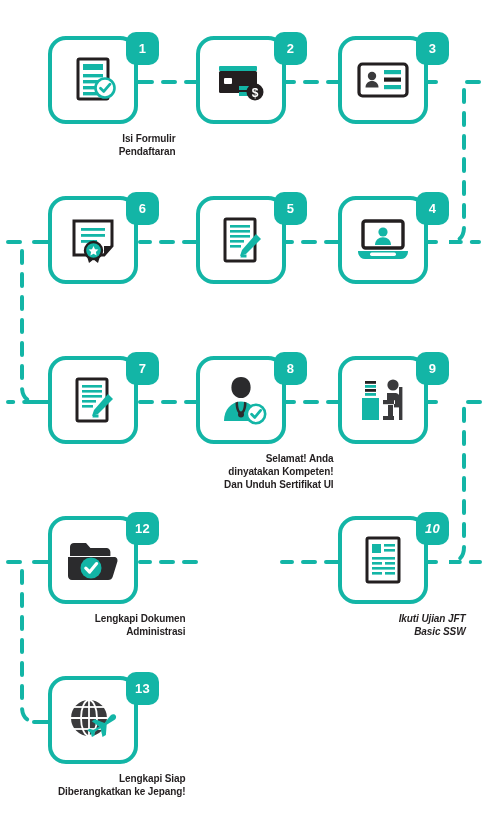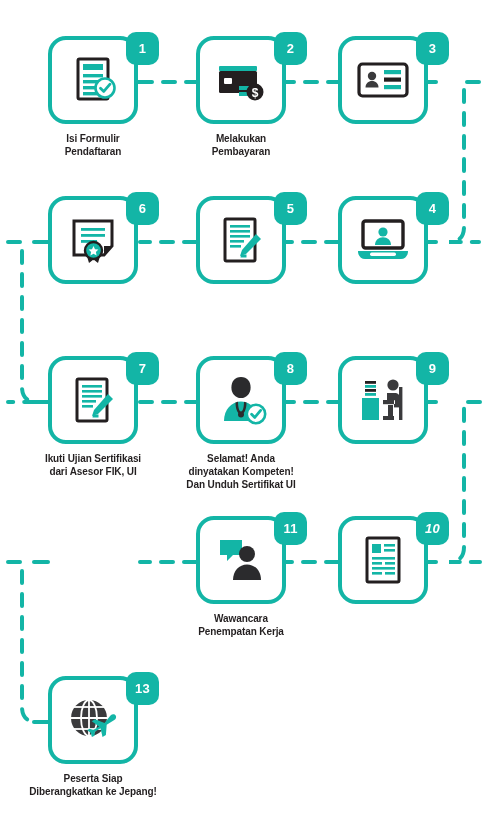--- a/index.html
+++ b/index.html
@@ -37,21 +37,21 @@
   .iconwrap{
     position:absolute;inset:0;
     display:flex;align-items:center;justify-content:center;
   }
   .iconwrap svg{display:block;}
   .label{
     position:absolute;
     top:96px;left:50%;
     transform:translateX(-50%);
     width:165px;
-    text-align:center;
+    text-align:right;
     font-size:10px;
     font-weight:bold;
     line-height:13px;
     color:#231f20;
     letter-spacing:-0.1px;
     white-space:pre-line;
   }
   .label.wide{width:185px;}
 </style>
 </head>
@@ -127,22 +127,20 @@
           <rect x="6" y="18" width="38" height="22" rx="1.5" fill="#231f20"></rect>
           <rect x="11" y="25" width="8" height="6" rx="1" fill="#ffffff"></rect>
           <rect x="26" y="33" width="14" height="4" fill="#13b5a6"></rect>
           <rect x="26" y="39" width="14" height="4" fill="#13b5a6"></rect>
           <circle cx="42" cy="39" r="8.5" fill="#231f20"></circle>
           <text x="42" y="43.6" font-family="'Liberation Sans',sans-serif" font-size="12" font-weight="bold" fill="#ffffff" text-anchor="middle">$</text>
         </svg>
       </div>
       <div class="badge">2</div>
     </div>
-    <div class="label">Melakukan
-Pembayaran</div>
   </div>
 
   <div class="node" style="left:338px;top:36px;">
     <div class="card">
       <div class="iconwrap">
         <svg width="58" height="48" viewBox="0 0 58 48">
           <rect x="5" y="8" width="48" height="32" rx="3.5" fill="#fff" stroke="#231f20" stroke-width="3.2"></rect>
           <circle cx="18" cy="20" r="4.2" fill="#3a3a3c"></circle>
           <path d="M11.5 31.5 c0-4.2 2.9-6.6 6.5-6.6 s6.5 2.4 6.5 6.6 z" fill="#3a3a3c"></path>
           <rect x="30" y="14" width="17" height="4.2" fill="#13b5a6"></rect>
@@ -214,22 +212,20 @@
           <rect x="15" y="17" width="20" height="2.6" fill="#13b5a6"></rect>
           <rect x="15" y="22" width="20" height="2.6" fill="#13b5a6"></rect>
           <rect x="15" y="27" width="14" height="2.6" fill="#13b5a6"></rect>
           <rect x="15" y="32" width="11" height="2.6" fill="#13b5a6"></rect>
           <path d="M41 21 L46 26 L31 41 L25 43 L27 37 Z" fill="#13b5a6"></path>
           <path d="M26 41.5 L31.5 41.5 L31.5 44.5 L25.5 44.5 Z" fill="#13b5a6"></path>
         </svg>
       </div>
       <div class="badge">7</div>
     </div>
-    <div class="label wide">Ikuti Ujian Sertifikasi
-dari Asesor FIK, UI</div>
   </div>
 
   <div class="node" style="left:196px;top:356px;">
     <div class="card">
       <div class="iconwrap">
         <svg width="58" height="54" viewBox="0 0 58 54">
           <path d="M29 4 c6.2 0 9.6 4.4 9.6 10.4 c0 6 -4 10.6 -9.6 10.6 c-5.6 0 -9.6 -4.6 -9.6 -10.6 C19.4 8.4 22.8 4 29 4 z" fill="#2b2b2d"></path>
           <path d="M12 48 c0 -11.5 7.6 -19.5 17 -19.5 c9.4 0 17 8 17 19.5 z" fill="#13b5a6"></path>
           <path d="M23.5 29.5 c0 8 3 12 5.5 12 c2.5 0 5.5 -4 5.5 -12 l-2.5 -.8 c0 6.6 -1.6 10 -3 10 c-1.4 0 -3 -3.4 -3 -10 z" fill="#2b2b2d"></path>
           <circle cx="29" cy="41.5" r="3" fill="#2b2b2d"></circle>
@@ -259,70 +255,73 @@
           <rect x="34" y="32" width="5" height="15" fill="#3a3a3c"></rect>
           <rect x="29" y="43" width="11" height="4" fill="#3a3a3c"></rect>
           <rect x="45" y="14" width="3.4" height="33" fill="#3a3a3c"></rect>
           <rect x="40" y="31" width="8" height="3.4" fill="#3a3a3c"></rect>
         </svg>
       </div>
       <div class="badge">9</div>
     </div>
   </div>
 
-
-  <div class="node" style="left:196px;top:516px;">
-    <div class="card">
-      <div class="iconwrap">
-        <svg width="56" height="50" viewBox="0 0 56 50">
-          <path d="M7 5 h22 v15 h-9 l-6 6 v-6 h-7 z" fill="#13b5a6"></path>
-          <circle cx="34" cy="19" r="8" fill="#2b2b2d"></circle>
-          <path d="M20 45 c0 -9.2 6.2 -15.6 14 -15.6 c7.8 0 14 6.4 14 15.6 z" fill="#2b2b2d"></path>
-        </svg>
-      </div>
-      <div class="badge">11</div>
-    </div>
-    <div class="label wide">Wawancara
-Penempatan Kerja</div>
-  </div>
+  <div class="node" style="left:48px;top:516px;">
+    <div class="card">
+      <div class="iconwrap">
+        <svg width="58" height="48" viewBox="0 0 58 48">
+          <path d="M6 11 c0-2.4 1.8-4 4-4 h12 l4.4 5 h16 c2.4 0 4 1.8 4 4 v4 H6 z" fill="#2b2b2d"></path>
+          <path d="M4 21 h46 c2.6 0 4 2 3.4 4.4 l-4.6 15 c-.6 2.2 -2.4 3.6 -4.6 3.6 H8 c-2.4 0 -4 -1.8 -4 -4 z" fill="#2b2b2d"></path>
+          <circle cx="27" cy="32" r="10.5" fill="#13b5a6"></circle>
+          <path d="M21.8 32.2 L25.6 36 L32.6 27.6" fill="none" stroke="#ffffff" stroke-width="3.2" stroke-linecap="round" stroke-linejoin="round"></path>
+        </svg>
+      </div>
+      <div class="badge">12</div>
+    </div>
+    <div class="label wide">Lengkapi Dokumen
+Administrasi</div>
+  </div>
+
 
   <div class="node" style="left:338px;top:516px;font-style:italic;">
     <div class="card">
       <div class="iconwrap">
         <svg width="50" height="54" viewBox="0 0 50 54">
           <rect x="9" y="5" width="32" height="44" rx="1.5" fill="#fff" stroke="#231f20" stroke-width="3"></rect>
           <rect x="14" y="11" width="9" height="9" fill="#13b5a6"></rect>
           <rect x="26" y="11" width="11" height="2.6" fill="#13b5a6"></rect>
           <rect x="26" y="16" width="11" height="2.6" fill="#13b5a6"></rect>
           <rect x="14" y="24" width="23" height="2.6" fill="#13b5a6"></rect>
           <rect x="14" y="29" width="10" height="2.6" fill="#13b5a6"></rect>
           <rect x="27" y="29" width="10" height="2.6" fill="#13b5a6"></rect>
           <rect x="14" y="34" width="23" height="2.6" fill="#13b5a6"></rect>
           <rect x="14" y="39" width="10" height="2.6" fill="#13b5a6"></rect>
           <rect x="27" y="39" width="10" height="2.6" fill="#13b5a6"></rect>
         </svg>
       </div>
       <div class="badge">10</div>
     </div>
+    <div class="label">Ikuti Ujian JFT
+Basic SSW</div>
   </div>
 
   <div class="node" style="left:48px;top:676px;">
     <div class="card">
       <div class="iconwrap">
         <svg width="56" height="54" viewBox="0 0 56 54">
           <circle cx="24" cy="25" r="18" fill="#3a3a3c"></circle>
           <g stroke="#ffffff" stroke-width="1.8" fill="none">
             <ellipse cx="24" cy="25" rx="8" ry="18"></ellipse>
             <line x1="6" y1="25" x2="42" y2="25"></line>
             <line x1="9" y1="14" x2="39" y2="14"></line>
             <line x1="9" y1="36" x2="39" y2="36"></line>
             <line x1="24" y1="7" x2="24" y2="43"></line>
           </g>
           <path d="M45.5 22.5 c1.6 -1.6 4.2 -1.6 5.2 0 c1 1.6 .2 3.6 -1.4 4.6 l-7.6 4.6 l-.8 10.4 l-3.4 2 l-2 -8.8 l-5.6 3.4 l-.4 4 l-2.6 1.4 l-1.2 -4.4 l-3.6 -2.4 l2.4 -1.6 l3.8 1.2 l5.8 -3.4 l-7.4 -5.2 l3.4 -2 l9.4 3.8 z" fill="#13b5a6"></path>
         </svg>
       </div>
       <div class="badge">13</div>
     </div>
-    <div class="label wide">Peserta Siap
+    <div class="label wide">Lengkapi Siap
 Diberangkatkan ke Jepang!</div>
   </div>
 
 </div>
 
 </body></html>

